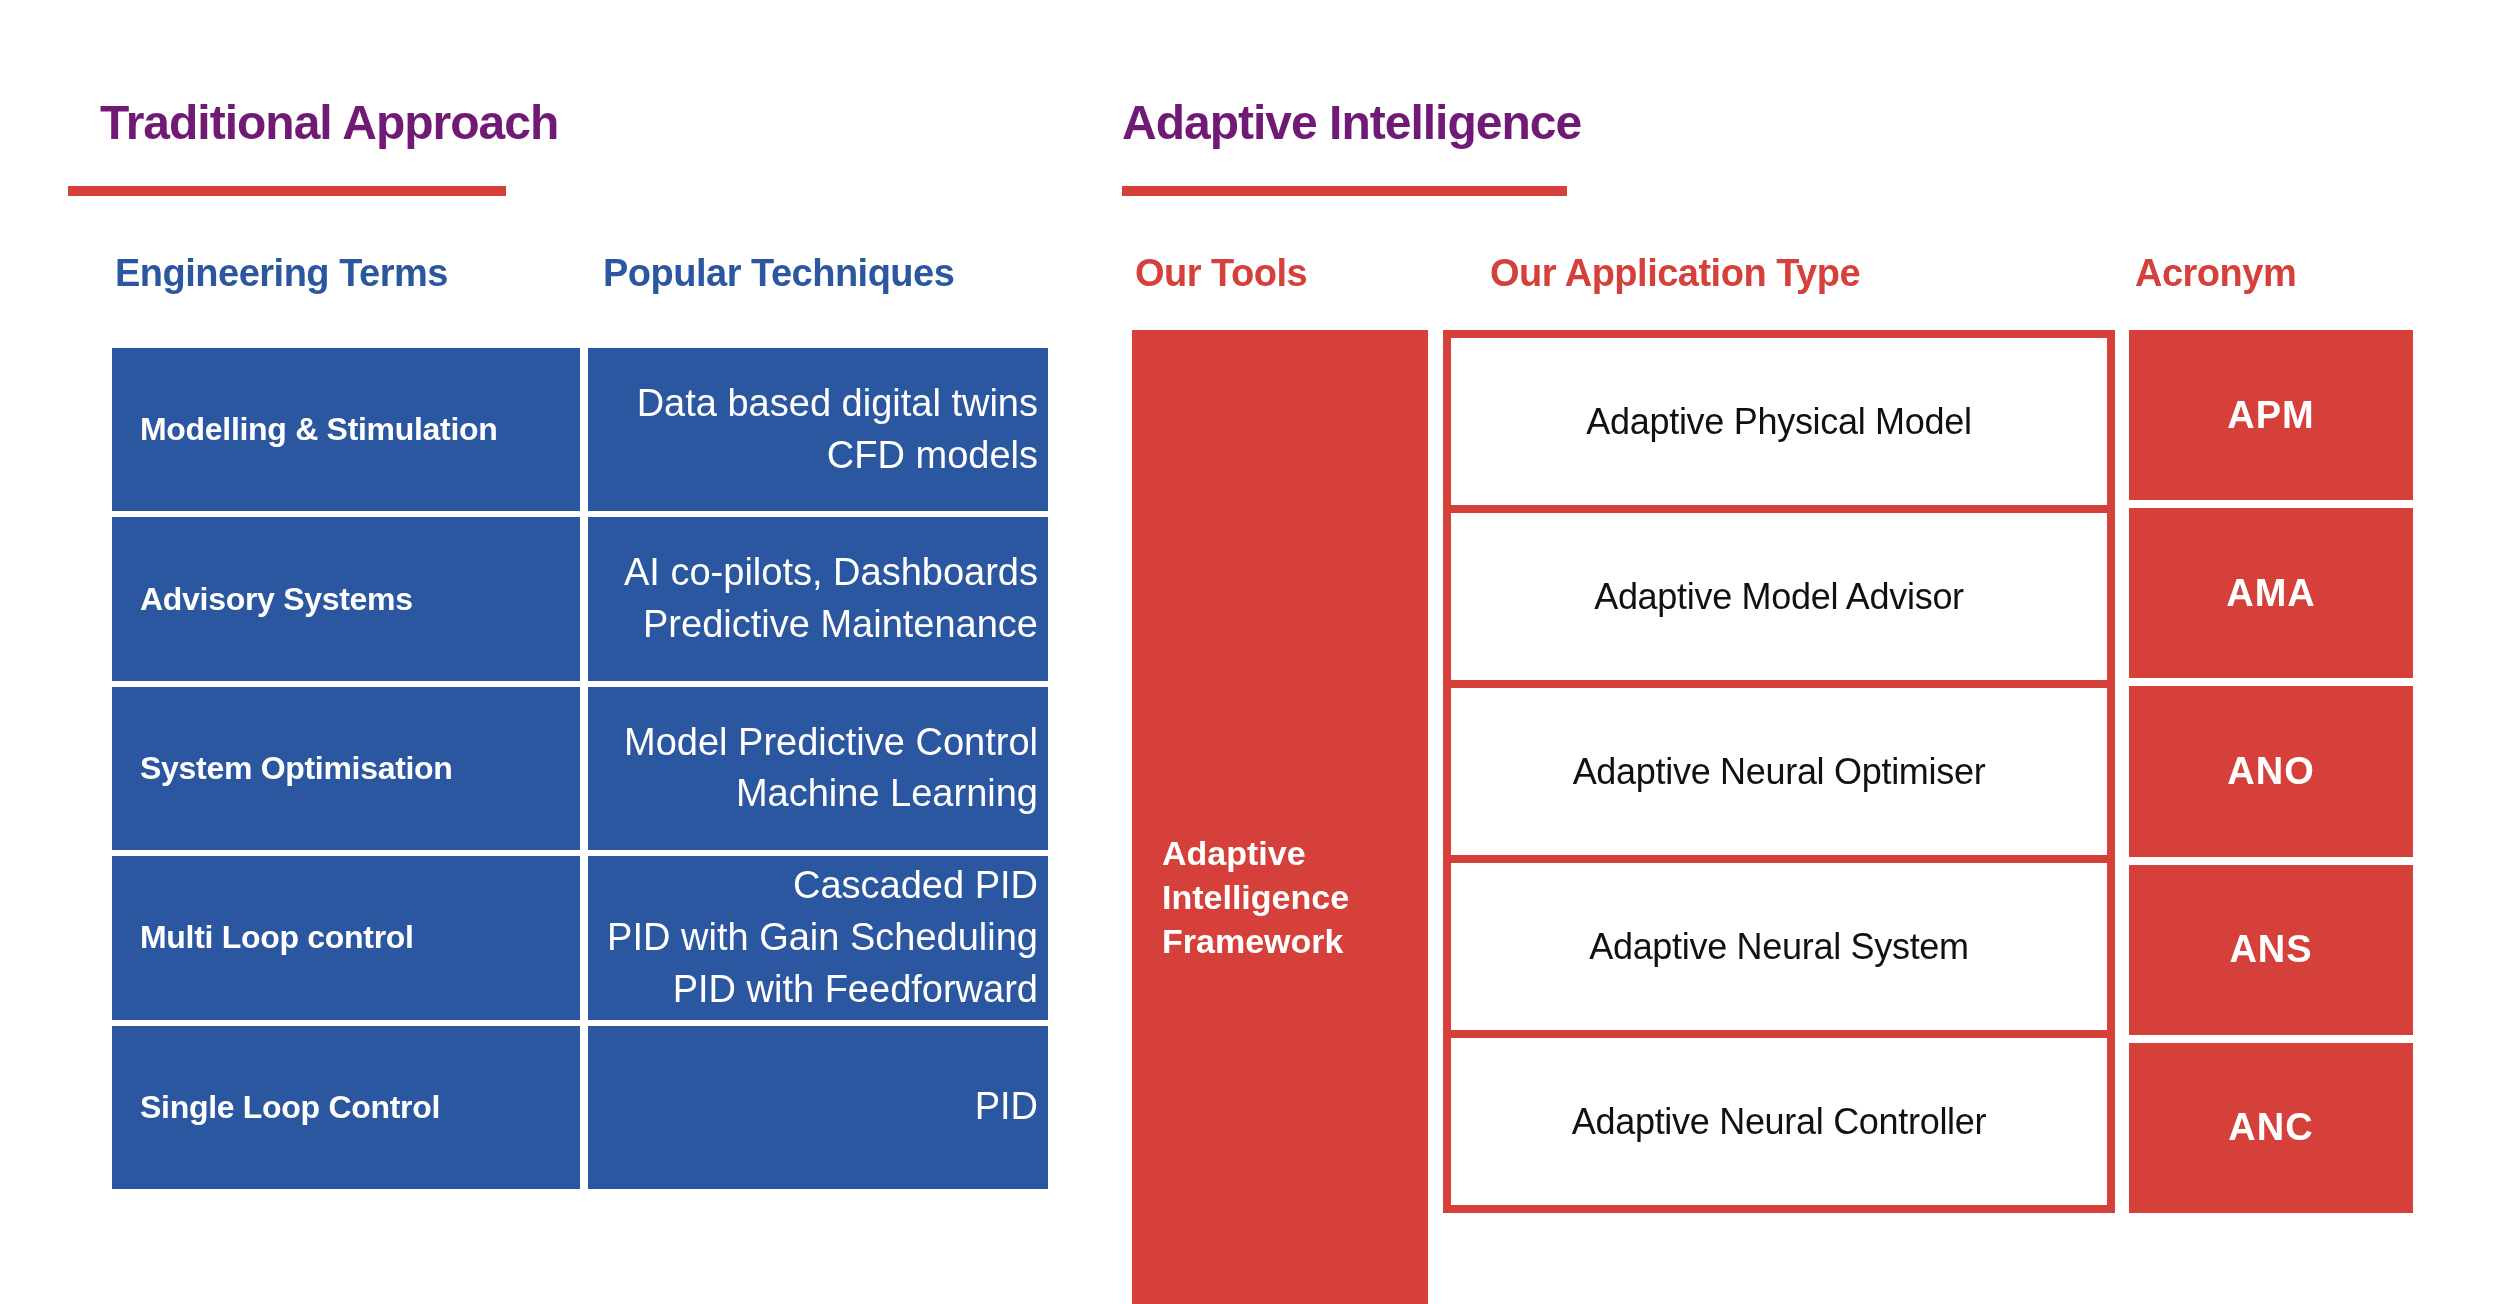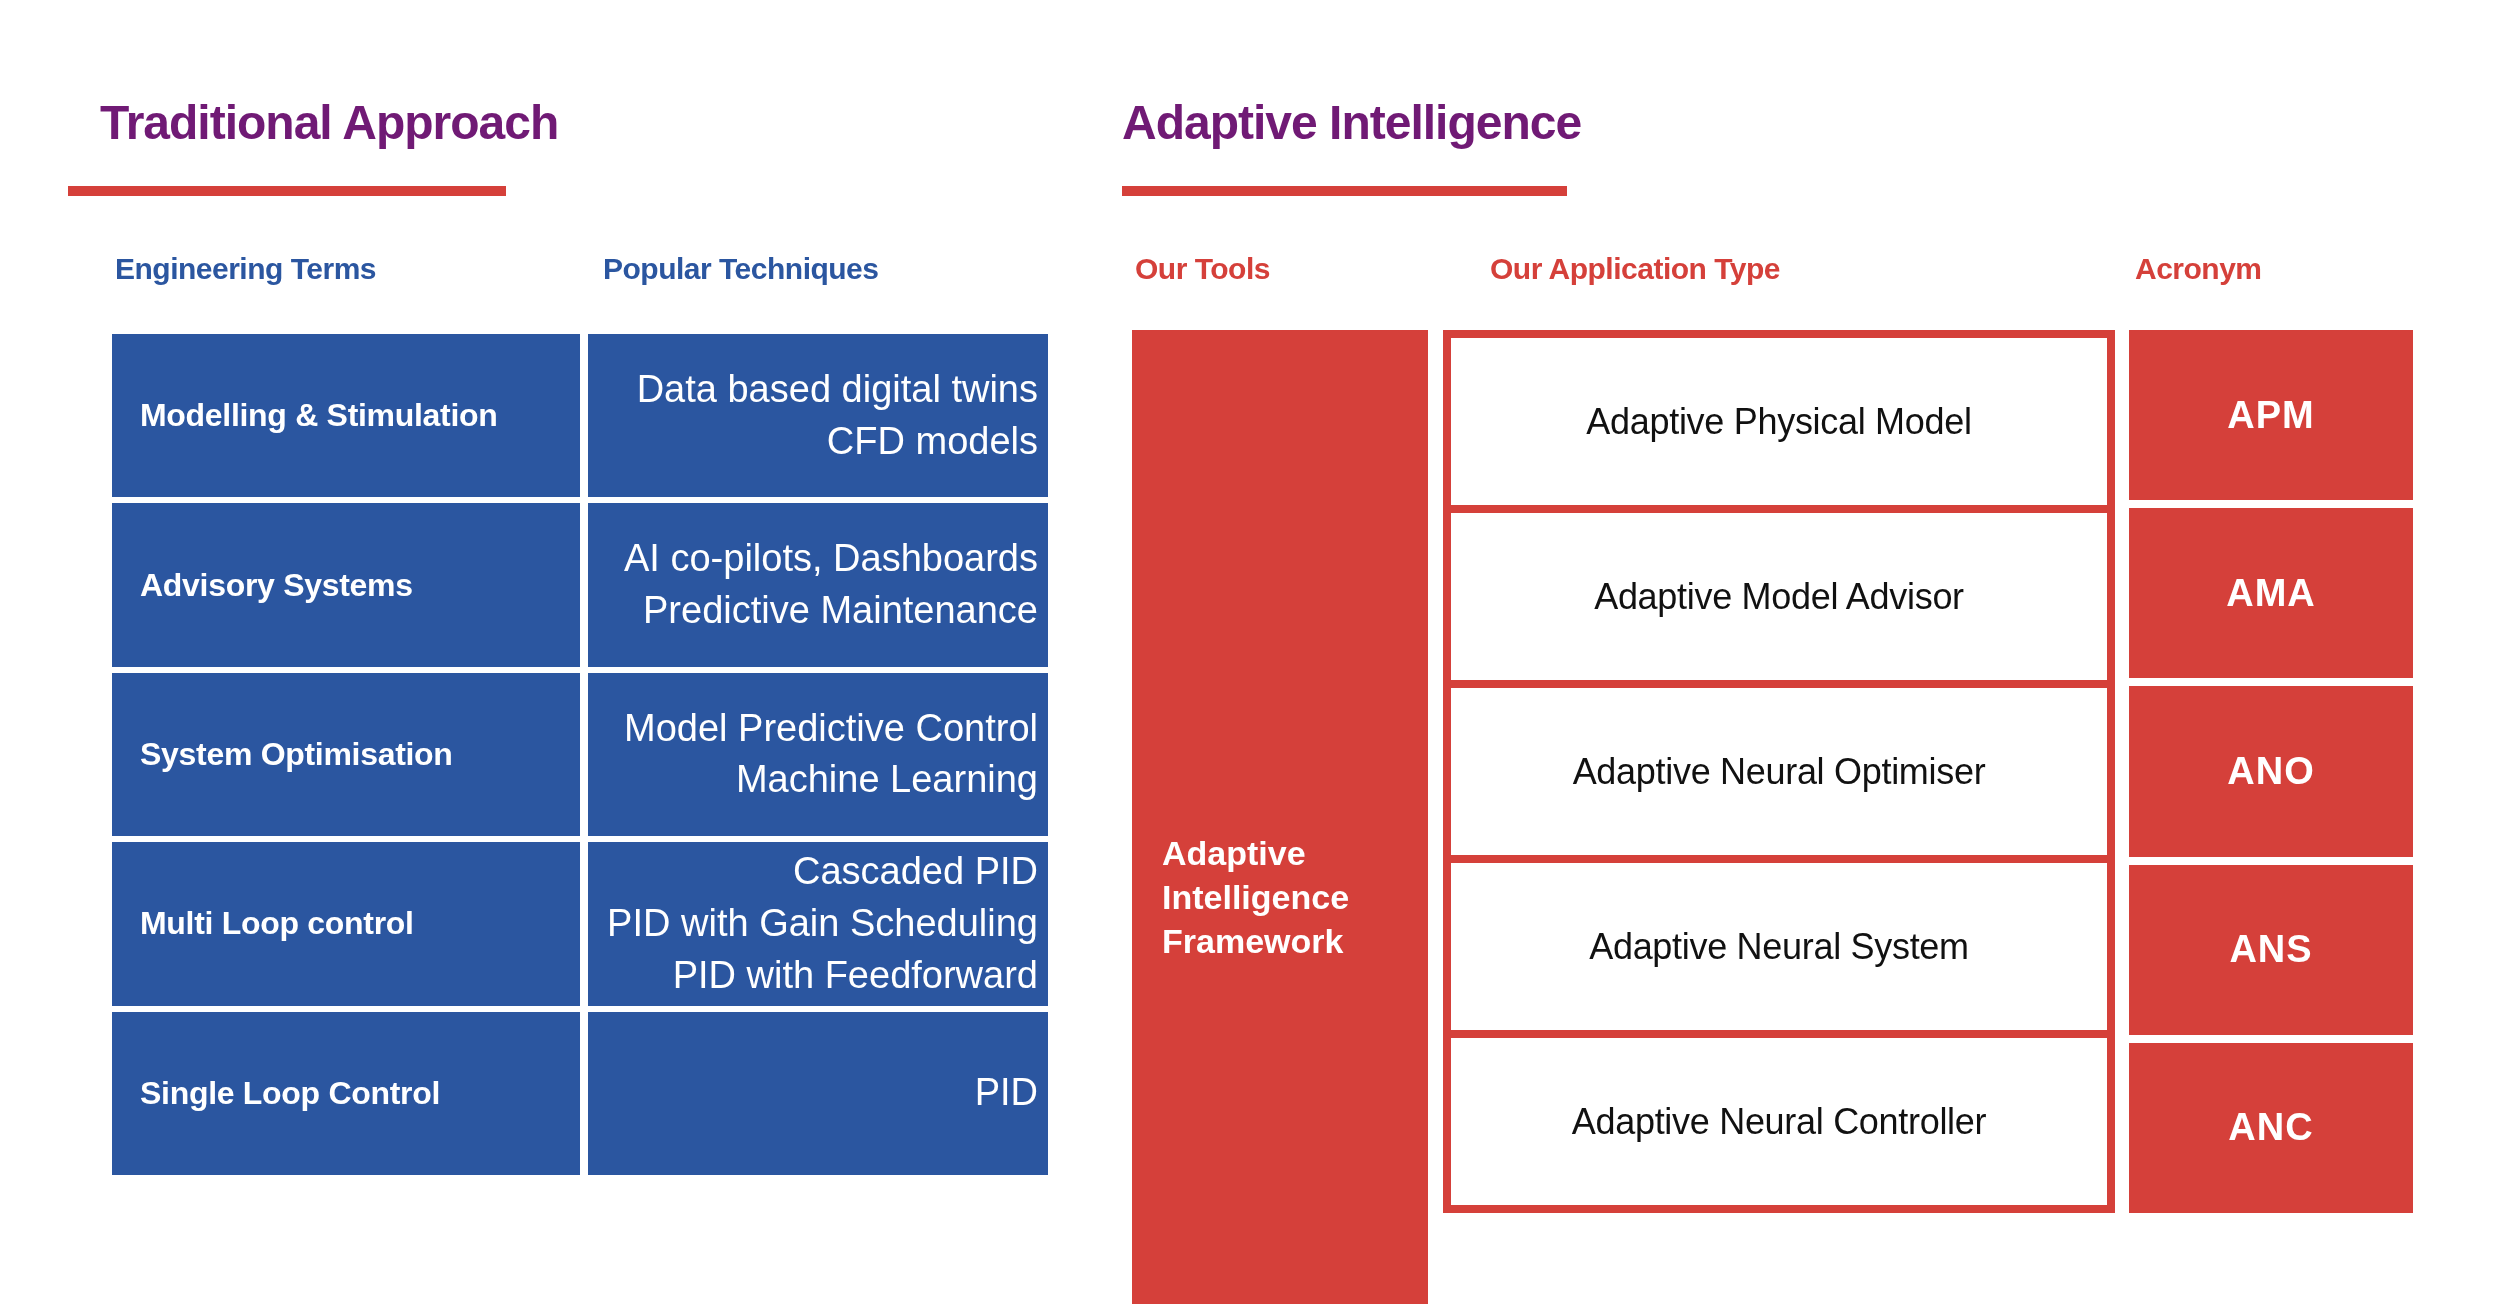--- a/index.html
+++ b/index.html
@@ -15,33 +15,33 @@
     font-size:48px;font-weight:bold;color:#701a75;
     letter-spacing:-1px;white-space:nowrap;
   }
   .left-title{left:100px;top:95px;}
   .right-title{left:1122px;top:95px;}
   .rule{position:absolute;height:10px;background:var(--red);}
   .left-rule{left:68px;top:186px;width:438px;}
   .right-rule{left:1122px;top:186px;width:445px;}
   .colhead{
     position:absolute;top:252px;
-    font-size:30px;font-weight:bold;white-space:nowrap;letter-spacing:-0.5px;
+    font-size:38px;font-weight:bold;white-space:nowrap;letter-spacing:-0.5px;
   }
   .blue-text{color:var(--blue);}
   .red-text{color:var(--red);}
   .h-eng{left:115px;}
   .h-pop{left:603px;}
   .h-tools{left:1135px;}
   .h-app{left:1490px;}
   .h-acr{left:2135px;}
 
   
   .blue-table{
-    position:absolute;left:112px;top:334px;width:936px;height:841px;
+    position:absolute;left:112px;top:348px;width:936px;height:841px;
     display:grid;grid-template-columns:468px 460px;grid-template-rows:repeat(5,1fr);
     column-gap:8px;row-gap:6px;box-sizing:border-box;
   }
   .blue-row{display:contents;}
   .cell{
     background:var(--blue);color:#ffffff;
     display:flex;flex-direction:column;justify-content:center;
     box-sizing:border-box;
   }
   .cell.term{padding-left:28px;padding-right:14px;font-weight:bold;font-size:32px;letter-spacing:-0.3px;}

